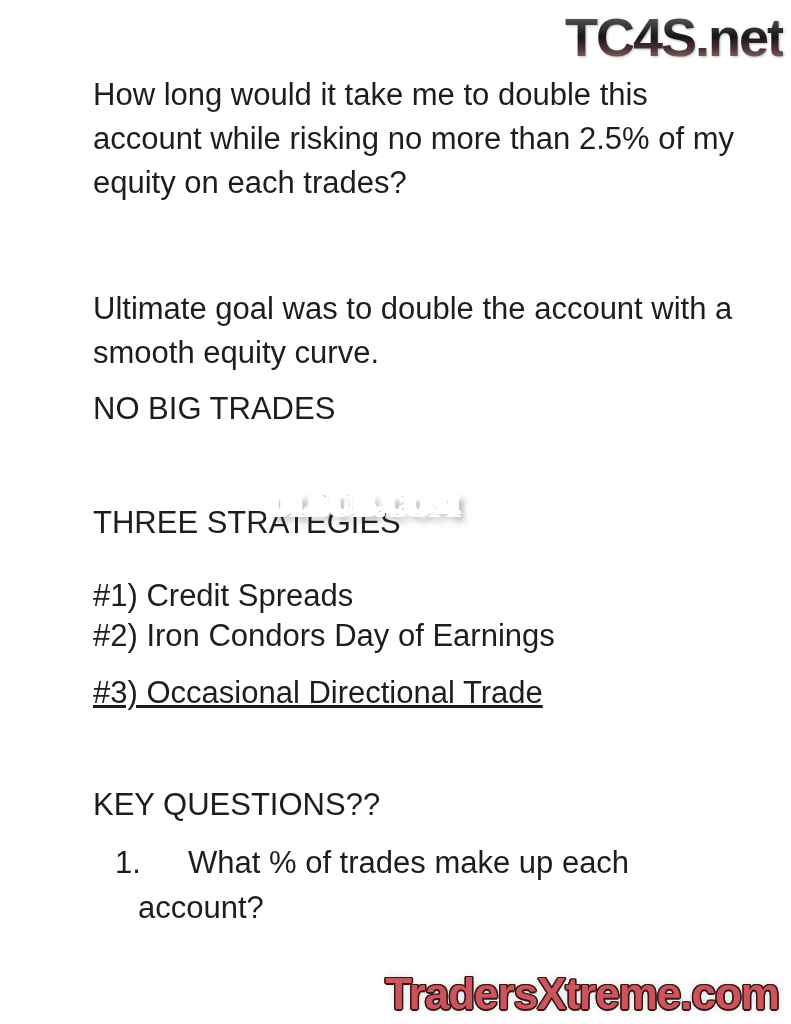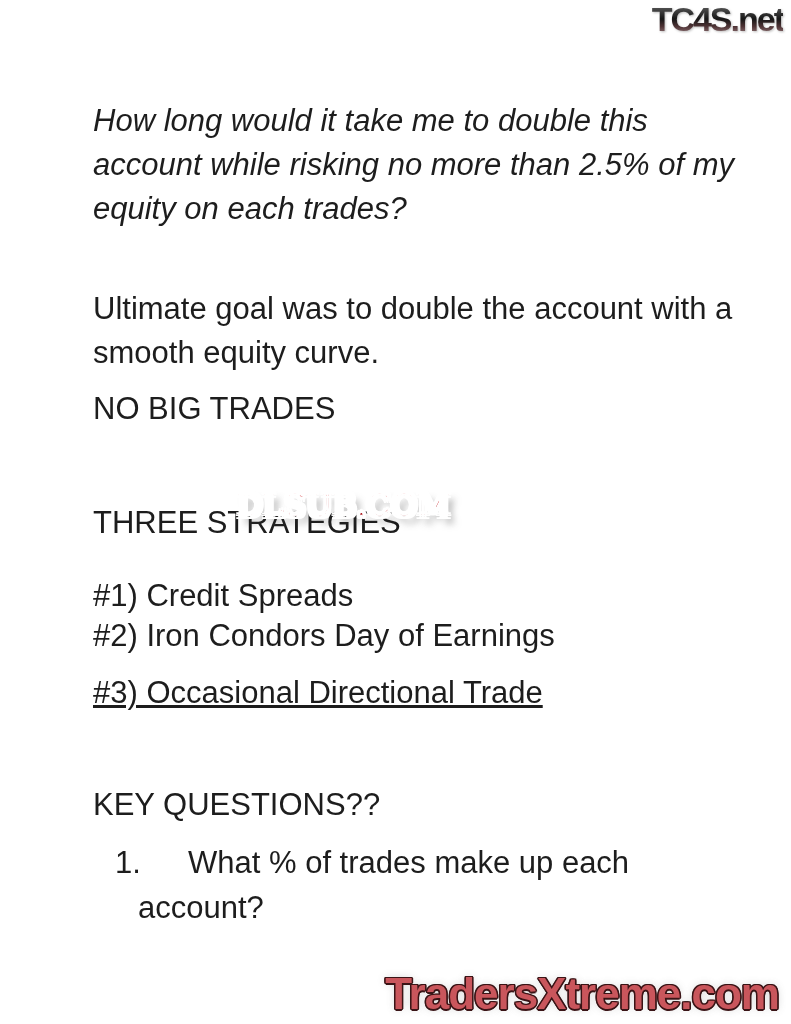--- a/index.html
+++ b/index.html
@@ -13,44 +13,44 @@
     height: 1024px;
     background: #ffffff;
     overflow: hidden;
     font-family: "Liberation Sans", sans-serif;
     color: #1d1d1d;
   }
 
   
   .tc4s-logo {
     position: absolute;
-    top: 2px;
+    top: 10px;
     right: 8px;
-    font-size: 34px;
+    font-size: 54px;
     font-weight: 700;
     letter-spacing: -2px;
     line-height: 1;
     background: linear-gradient(180deg,
       #6e6e6e 0%, #3c3c3c 28%, #161616 50%, #4e3335 72%, #a08284 100%);
     -webkit-background-clip: text;
     background-clip: text;
     color: transparent;
     filter: drop-shadow(1px 1px 1px rgba(0,0,0,0.25));
     text-align: center;
   }
 
   
   .textblock {
     position: absolute;
     left: 93px;
     font-size: 31px;
     line-height: 44px;
     white-space: nowrap;
   }
-  .block-intro        { top: 99px; font-style: italic; }
+  .block-intro        { top: 73px; }
   .block-goal         { top: 287px; }
   .block-nobig        { top: 387px; }
   .block-strategies-h { top: 501px; }
   .block-s1           { top: 574px; }
   .block-s2           { top: 614px; }
   .block-s3           { top: 671px; text-decoration: underline; }
   .block-keyq         { top: 783px; }
 
   
   .block-question {
@@ -61,25 +61,25 @@
     line-height: 45px;
     white-space: nowrap;
   }
   .q-line1 { display: flex; }
   .q-num   { width: 73px; }
   .q-wrap  { margin-left: 23px; }
 
   
   .dlsub-watermark {
     position: absolute;
-    left: 237px;
+    left: 267px;
     top: 480px;
     font-family: "DejaVu Serif", serif;
-    font-weight: 400;
-    font-size: 32px;
+    font-weight: 700;
+    font-size: 27px;
     line-height: 50px;
     letter-spacing: 0px;
     background: linear-gradient(180deg, #f35b5b 0%, #d42026 48%, #9c0e13 100%);
     -webkit-background-clip: text;
     background-clip: text;
     color: transparent;
     text-shadow:
       3px 0 0 #ffffff, -3px 0 0 #ffffff, 0 3px 0 #ffffff, 0 -3px 0 #ffffff,
       2.5px 2.5px 0 #ffffff, -2.5px 2.5px 0 #ffffff,
       2.5px -2.5px 0 #ffffff, -2.5px -2.5px 0 #ffffff,

